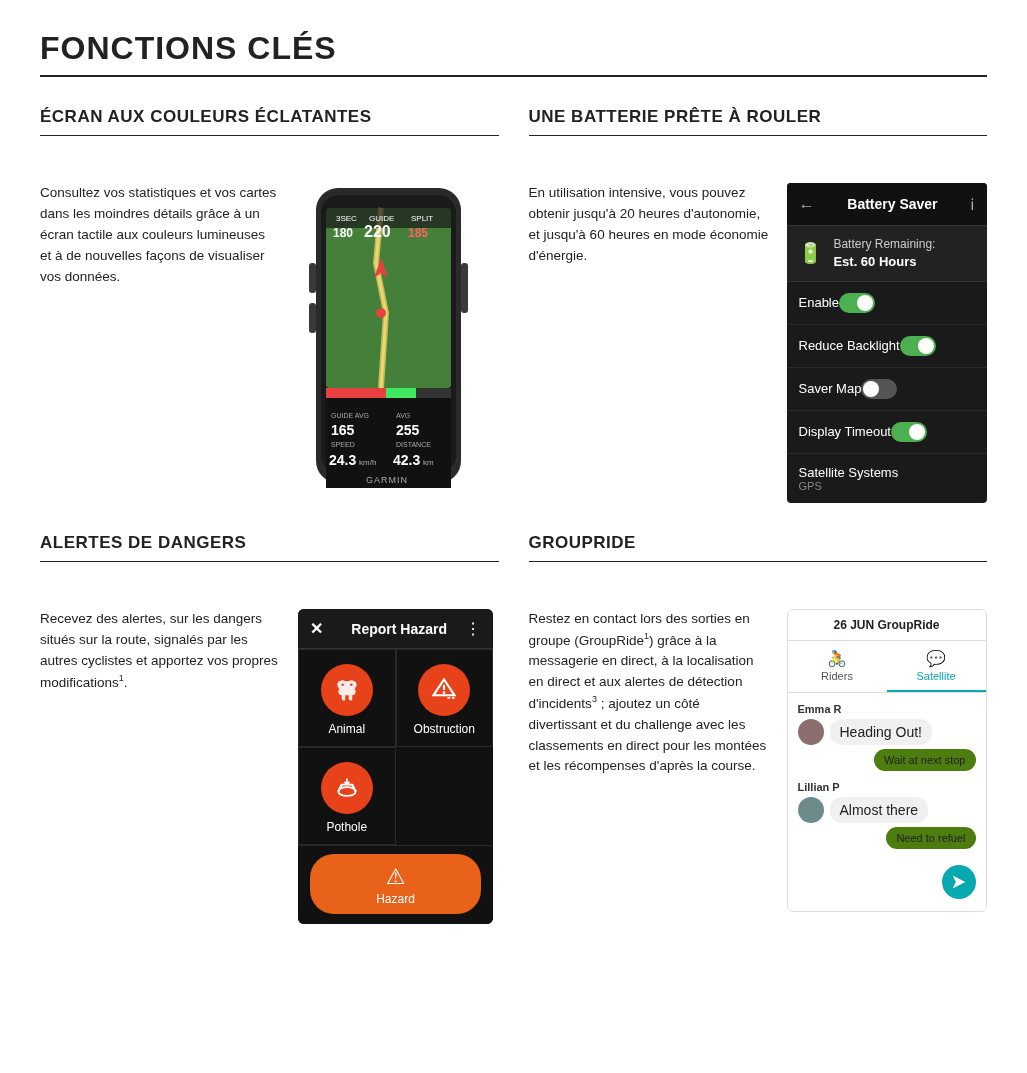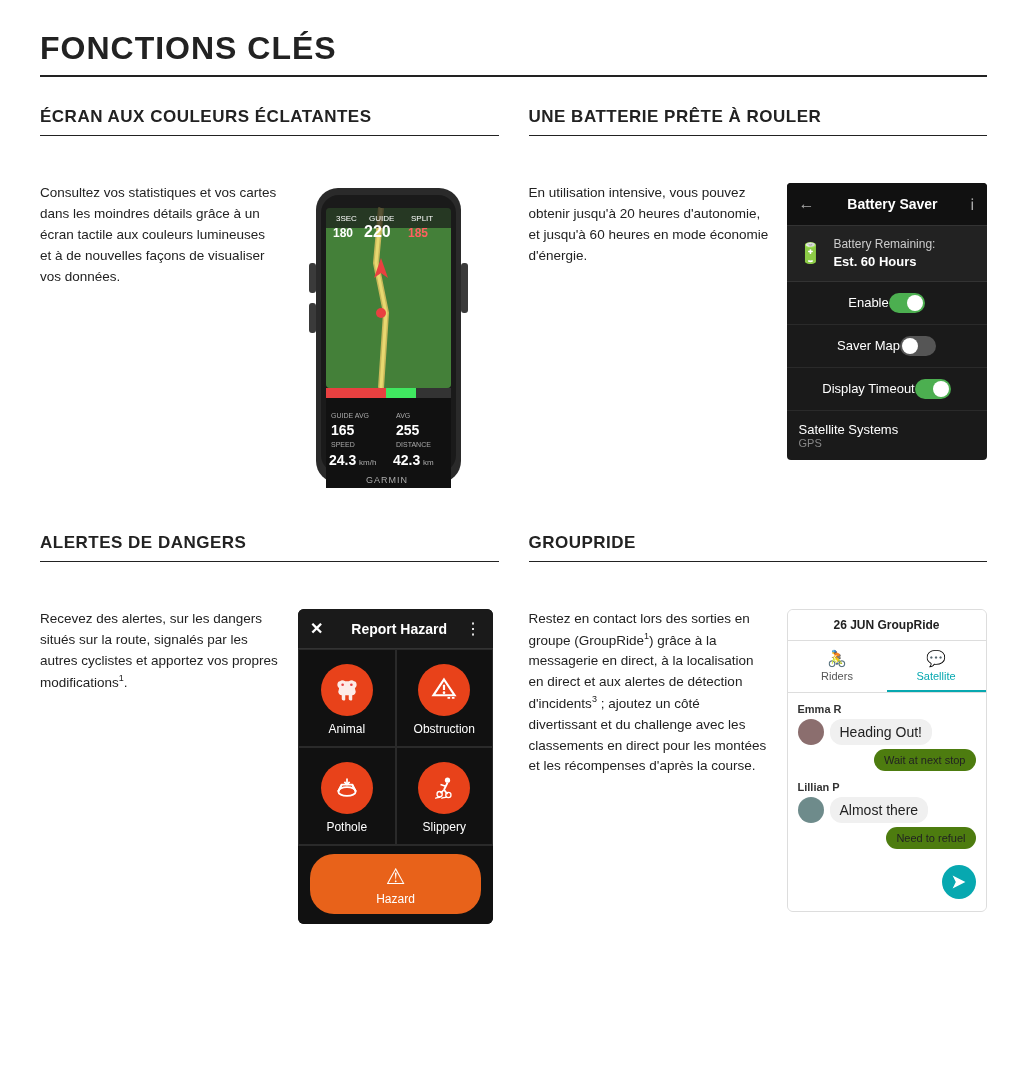--- a/index.html
+++ b/index.html
@@ -119,21 +119,21 @@
       color: #ccc;
     }
     .bs-battery-text strong {
       display: block;
       color: #fff;
       font-size: 13px;
     }
     .bs-row {
       display: flex;
       align-items: center;
-      justify-content: center;
+      justify-content: flex-start;
       padding: 11px 12px;
       border-bottom: 1px solid #2a2a2a;
     }
     .bs-row-label {
       font-size: 13px;
       color: #fff;
     }
     .bs-toggle {
       width: 36px;
       height: 20px;
@@ -452,20 +452,24 @@
           <div class="bs-battery-text">
             <span>Battery Remaining:</span>
             <strong>Est. 60 Hours</strong>
           </div>
         </div>
         <div class="bs-row">
           <span class="bs-row-label">Enable</span>
           <div class="bs-toggle"></div>
         </div>
         <div class="bs-row">
+          <span class="bs-row-label">Reduce Backlight</span>
+          <div class="bs-toggle"></div>
+        </div>
+        <div class="bs-row">
           <span class="bs-row-label">Saver Map</span>
           <div class="bs-toggle off"></div>
         </div>
         <div class="bs-row">
           <span class="bs-row-label">Display Timeout</span>
           <div class="bs-toggle"></div>
         </div>
         <div class="bs-sat-row">
           <div class="bs-sat-label">Satellite Systems</div>
           <div class="bs-sat-sub">GPS</div>
@@ -521,42 +525,20 @@
                 <line x1="10" y1="12" x2="6" y2="20" stroke="#fff" stroke-width="2"></line>
                 <line x1="22" y1="12" x2="26" y2="20" stroke="#fff" stroke-width="2"></line>
 
                 <line x1="16" y1="5" x2="16" y2="11" stroke="#fff" stroke-width="2"></line>
                 <polyline points="13,9 16,12 19,9" stroke="#fff" stroke-width="2" fill="none"></polyline>
               </svg>
             </div>
             <span class="hazard-label">Pothole</span>
           </div>
 
-          <div class="hazard-cell">
-            <div class="hazard-icon-circle">
-              <svg viewBox="0 0 32 32" xmlns="http://www.w3.org/2000/svg">
-
-                <circle cx="20" cy="7" r="3" fill="#fff"></circle>
-
-                <line x1="20" y1="10" x2="16" y2="18" stroke="#fff" stroke-width="2"></line>
-
-                <line x1="18" y1="14" x2="12" y2="12" stroke="#fff" stroke-width="2"></line>
-
-                <line x1="16" y1="18" x2="12" y2="22" stroke="#fff" stroke-width="2"></line>
-                <line x1="16" y1="18" x2="20" y2="23" stroke="#fff" stroke-width="2"></line>
-
-                <circle cx="11" cy="23" r="3" fill="none" stroke="#fff" stroke-width="1.5"></circle>
-                <circle cx="21" cy="24" r="3" fill="none" stroke="#fff" stroke-width="1.5"></circle>
-
-                <path d="M6 28 C8 26 10 28 12 26" stroke="#fff" stroke-width="1.5" fill="none"></path>
-                <path d="M13 28 C15 26 17 28 19 26" stroke="#fff" stroke-width="1.5" fill="none"></path>
-              </svg>
-            </div>
-            <span class="hazard-label">Slippery</span>
-          </div>
         </div>
         <div class="hazard-bottom">
           <div class="hazard-btn">
             <span class="hazard-btn-icon">⚠</span>
             <span class="hazard-btn-label">Hazard</span>
           </div>
         </div>
       </div>
     </div>
   </div>

